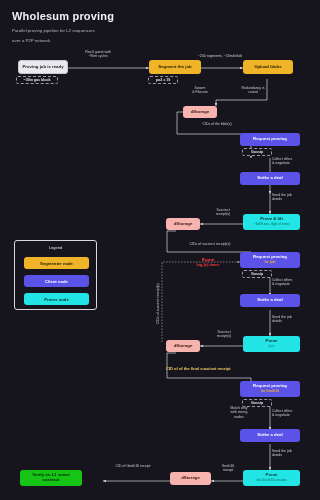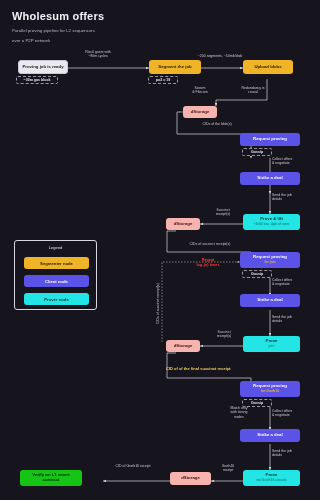--- a/index.html
+++ b/index.html
@@ -117,21 +117,21 @@
       <path d="M243,481 L211,481" marker-end="url(#ar)"></path>
 
       <path d="M170,481 L103,481" marker-end="url(#ar)"></path>
     </g>
 
     <g stroke="#c9b2b2" stroke-width="0.6" fill="none" stroke-dasharray="1.6,1.4">
       <path d="M162,342 L162,262 L240,262" marker-end="url(#arDash)"></path>
     </g>
   </svg>
 
-  <div class="title">Wholesum offers</div>
+  <div class="title">Wholesum proving</div>
   <div class="sub1">Parallel proving pipeline for L2 sequencers</div>
   <div class="sub2">over a P2P network</div>
 
   <div class="node n-white" style="left:18px;top:60px;width:50px;height:14px;">
     <span>Proving job is ready</span>
   </div>
   <div class="chip" style="left:16px;top:76px;width:42px;height:8px;">~30m gas block</div>
 
   <div class="node n-orange" style="left:149px;top:60px;width:52px;height:14px;">
     <span>Segment the job</span>

